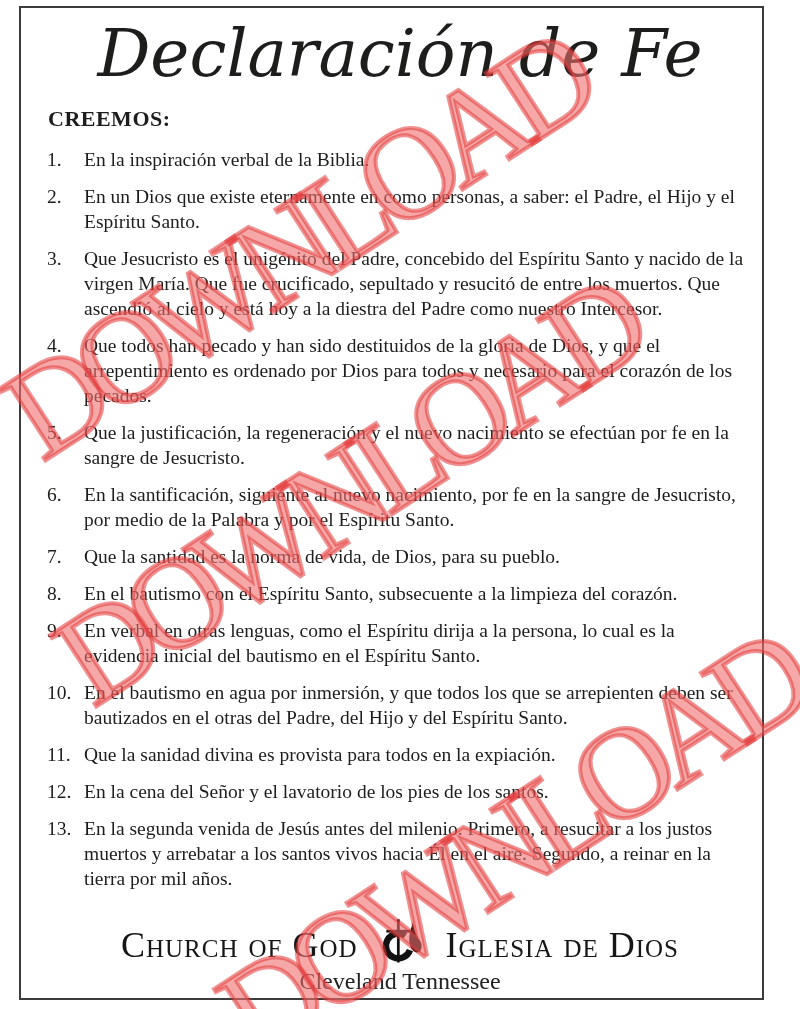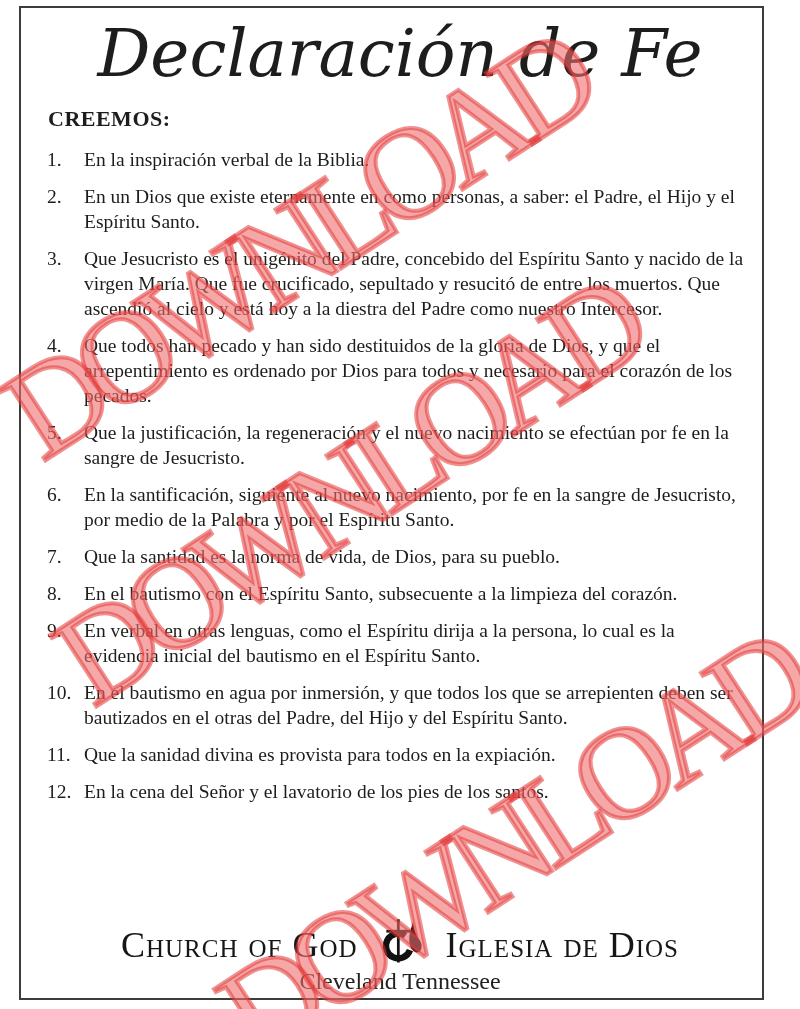--- a/index.html
+++ b/index.html
@@ -102,20 +102,24 @@
       <span class="txt">En el bautismo en agua por inmersión, y que todos los que se arrepienten deben ser bautizados en el otras del Padre, del Hijo y del Espíritu Santo.</span>
     </div>
     <div class="item">
       <span class="num">11.</span>
       <span class="txt">Que la sanidad divina es provista para todos en la expiación.</span>
     </div>
     <div class="item">
       <span class="num">12.</span>
       <span class="txt">En la cena del Señor y el lavatorio de los pies de los santos.</span>
     </div>
+    <div class="item">
+      <span class="num">13.</span>
+      <span class="txt">En la segunda venida de Jesús antes del milenio. Primero, a resucitar a los justos muertos y arrebatar a los santos vivos hacia Él en el aire. Segundo, a reinar en la tierra por mil años.</span>
+    </div>
   </div>
 
   <div class="footer-line">
     <span class="org">Church of God</span>
     <span class="logo">
       <svg viewBox="0 0 50 58" width="46" height="54" xmlns="http://www.w3.org/2000/svg">
         <rect x="19.5" y="1" width="3" height="47" fill="#111"></rect>
         <rect x="8" y="12.5" width="26" height="3" fill="#111"></rect>
         <path d="M 28.7 18.9 A 13.5 13.5 0 1 0 33.7 34.6" fill="none" stroke="#111" stroke-width="7"></path>
         <path d="M37,4 C33.5,15 31.5,22 34,30 C36.3,37.5 43.5,39.5 45.8,33.5

